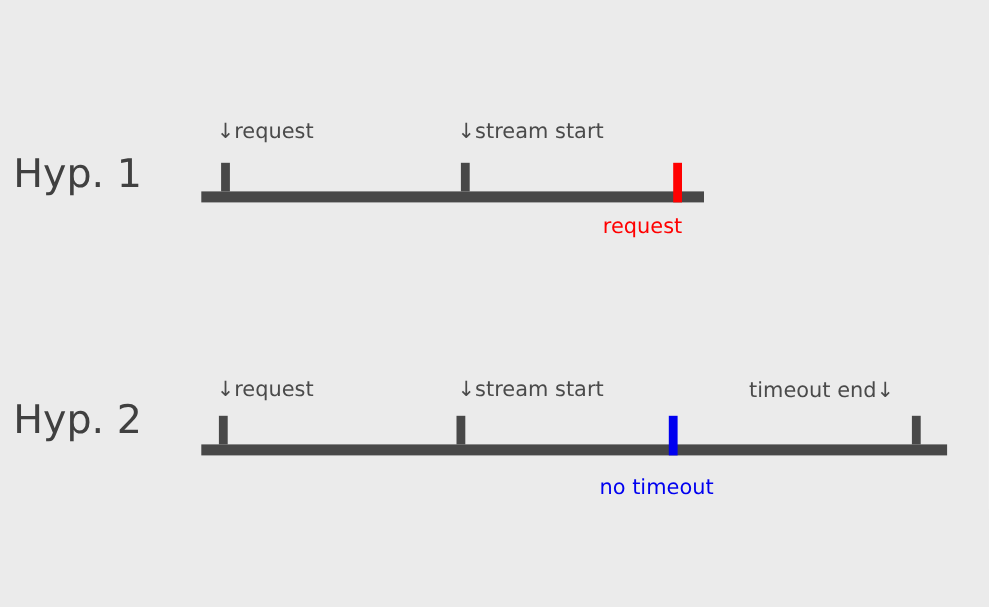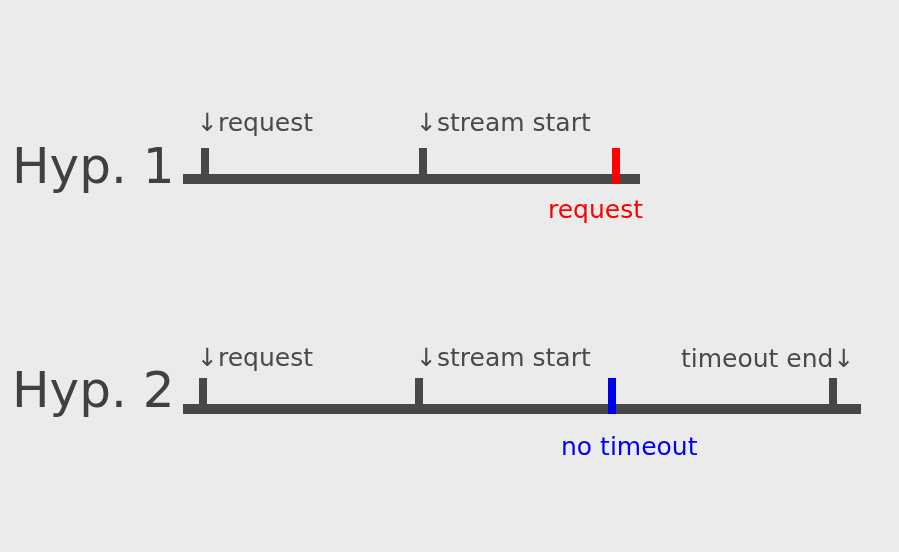--- a/index.html
+++ b/index.html
@@ -6,43 +6,43 @@
   .figure {
     position: relative;
     width: 899px;
     height: 552px;
     background: var(--background, #ebebeb);
     font-family: "DejaVu Sans", "Liberation Sans", sans-serif;
     overflow: hidden;
   }
   .hyp-title {
     position: absolute;
-    font-size: 50px;
+    font-size: 36px;
     line-height: 1.15;
     color: var(--title_text, #404040);
     white-space: nowrap;
   }
   .t1 { left: 12px; top: 138px; }
   .t2 { left: 12px; top: 362px; }
 
   .evt-label {
     position: absolute;
-    font-size: 25px;
+    font-size: 19px;
     line-height: 1.15;
     color: var(--label_text, #4a4a4a);
     white-space: nowrap;
     text-align: center;
   }
   .l-req1 { left: 197px; top: 109px; }
   .l-ss1  { left: 416px; top: 109px; }
   .l-to1  { left: 548px; top: 196px; color: var(--timeout, #ff0000); }
   .l-req2 { left: 197px; top: 344px; }
   .l-ss2  { left: 416px; top: 344px; }
   .l-se2  { left: 681px; top: 345px; }
-  .l-nto2 { left: 561px; top: 433px; color: var(--no_timeout, #0000f0); }
+  .l-nto2 { left: 545px; top: 433px; color: var(--no_timeout, #0000f0); }
 
   .line {
     position: absolute;
     height: 10px;
     background: var(--line, #484848);
   }
   .line1 { left: 183px; top: 174px; width: 457px; }
   .line2 { left: 183px; top: 404px; width: 678px; }
 
   .tick {

